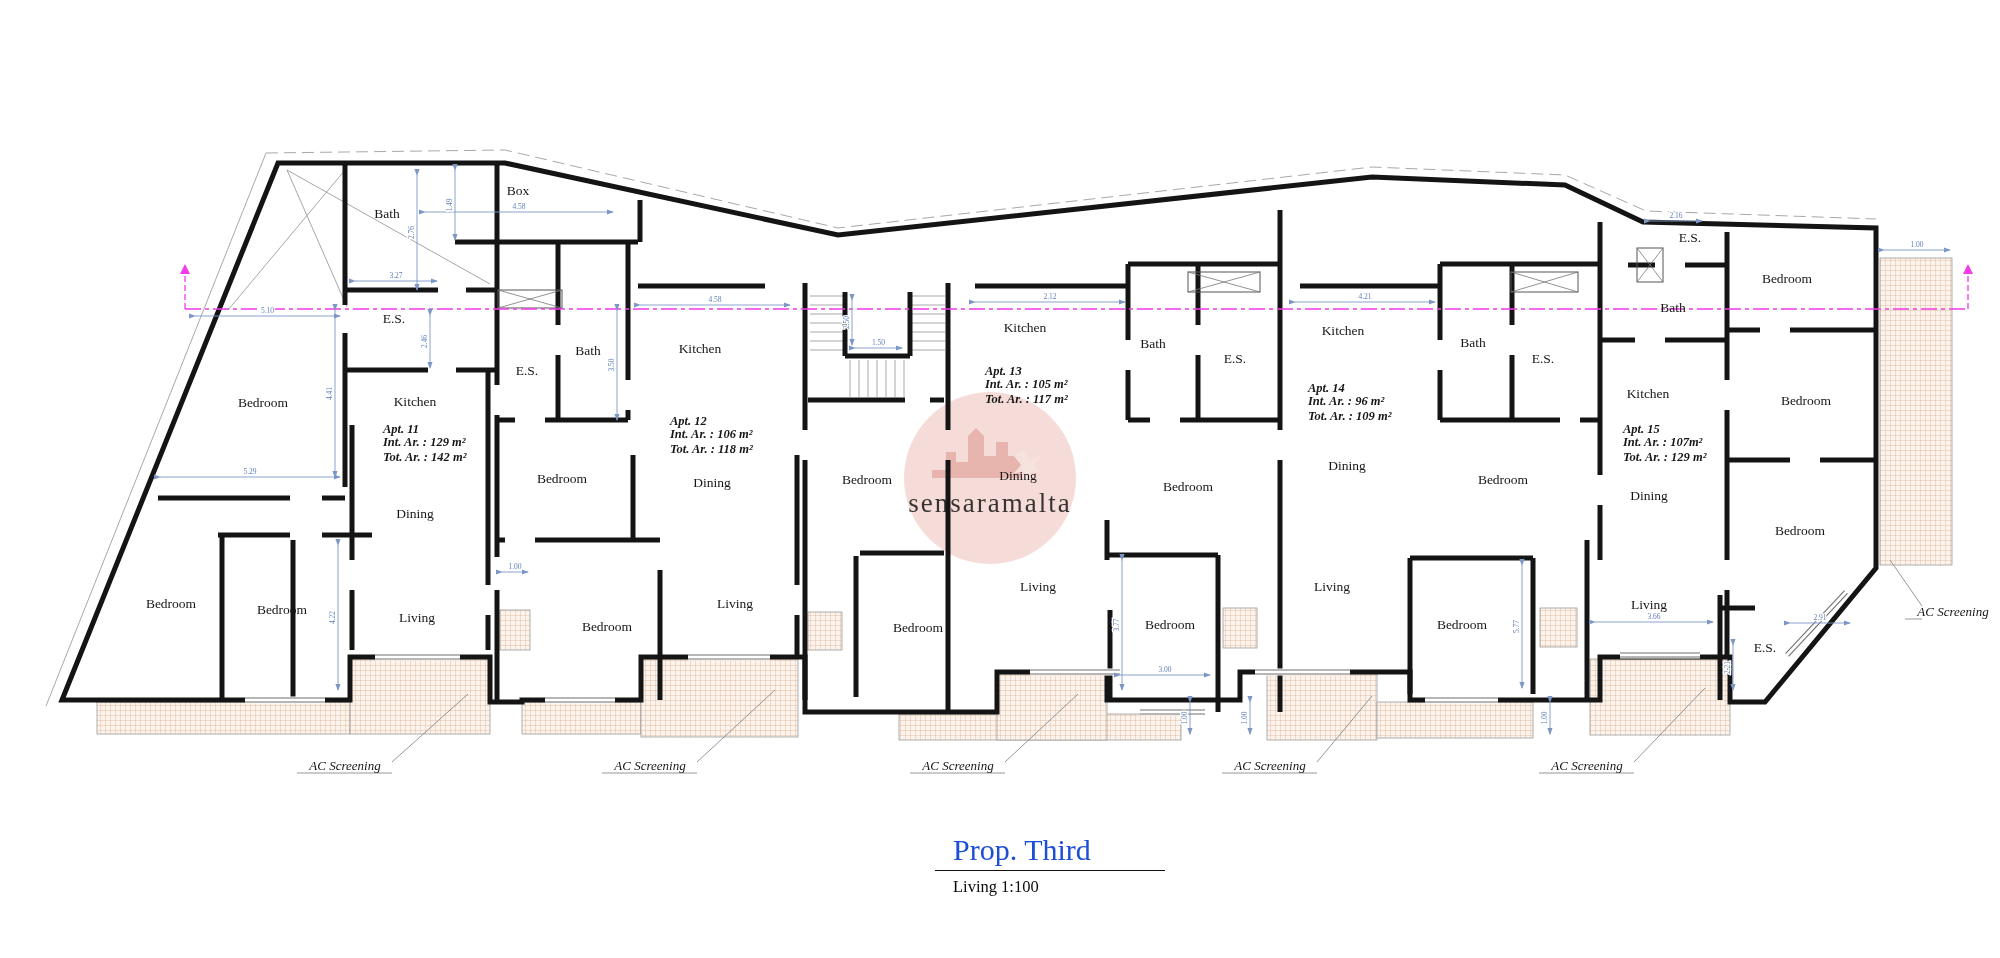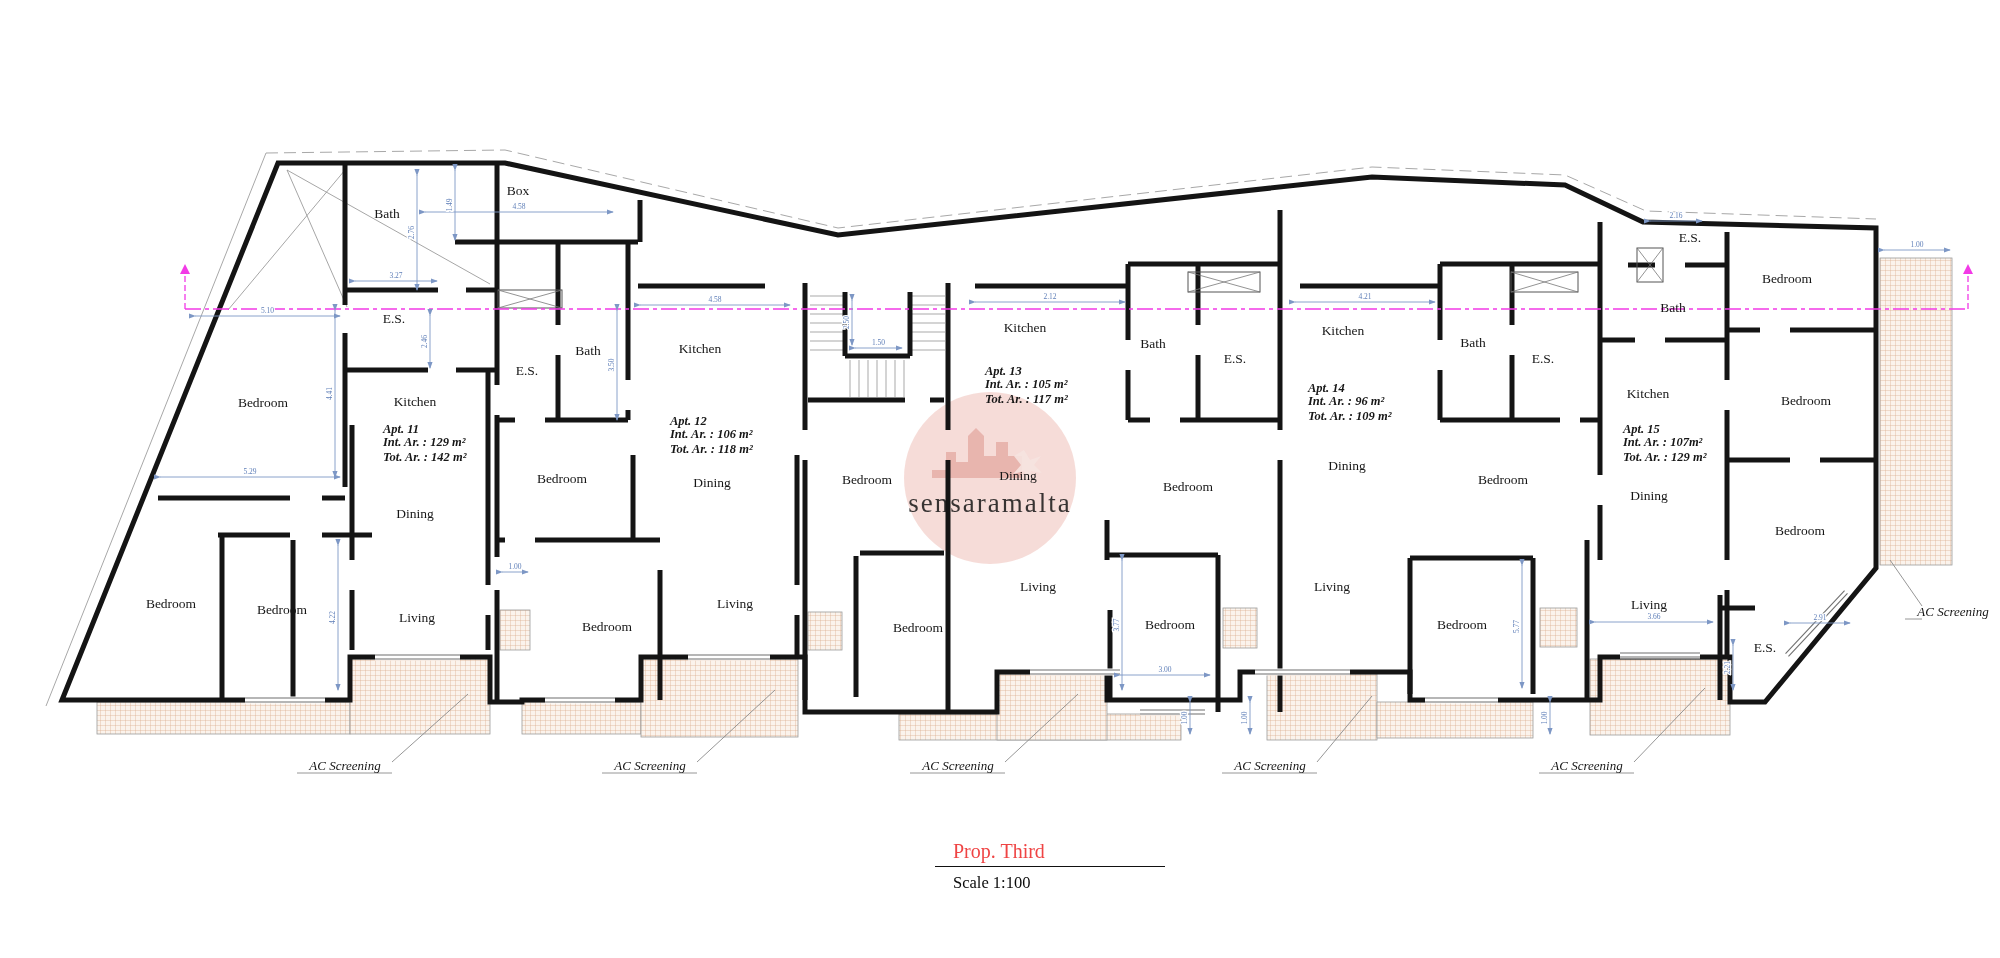--- a/index.html
+++ b/index.html
@@ -6,21 +6,21 @@
   #stage{position:relative;width:2000px;height:958px;background:#ffffff;overflow:hidden;
          font-family:"Liberation Serif", serif;}
   svg{position:absolute;left:0;top:0;}
   text{fill:#161616;}
   .room-label{font-size:13.5px;}
   .apt-name,.apt-line{font-style:italic;font-size:12.5px;font-weight:600;}
   .ac-label{font-style:italic;font-size:13px;}
   .dim-label{font-size:7.5px;fill:#5f7fb8;paint-order:stroke;stroke:#ffffff;stroke-width:2.5px;}
   .wm-text{font-size:27px;letter-spacing:2px;}
   #titleblock{position:absolute;left:935px;top:828px;width:250px;}
-  #plan-title{font-size:20px;color:#ef4444;margin:12px 0 0 18px;}
+  #plan-title{font-size:30px;color:#1d4ed8;margin:5px 0 0 18px;}
   #title-rule{width:230px;height:0;border-bottom:1.6px solid #111;margin-top:3px;}
   #plan-scale{font-size:16.5px;color:#0a0a0a;margin:6px 0 0 18px;}
 </style>
 </head>
 <body>
 
 <div id="stage">
   <svg id="plan" width="2000" height="958" viewBox="0 0 2000 958">
       <defs>
         <pattern id="hatch" width="5" height="5" patternUnits="userSpaceOnUse">
@@ -335,15 +335,15 @@
       <line x1="1539" y1="773" x2="1634" y2="773" stroke="#8a8a8a" stroke-width="0.9"></line>
       <text x="1587" y="770" text-anchor="middle" class="ac-label">AC Screening</text>
       <line x1="1922" y1="606" x2="1890" y2="560" stroke="#8a8a8a" stroke-width="0.9"></line>
       <line x1="1905" y1="619" x2="1922" y2="619" stroke="#8a8a8a" stroke-width="0.9"></line>
       <text x="1953" y="616" text-anchor="middle" class="ac-label">AC Screening</text>
     </svg>
 
   <div id="titleblock">
     <div id="plan-title">Prop. Third</div>
     <div id="title-rule"></div>
-    <div id="plan-scale">Scale 1:100</div>
+    <div id="plan-scale">Living 1:100</div>
   </div>
 </div>
 
 </body></html>

